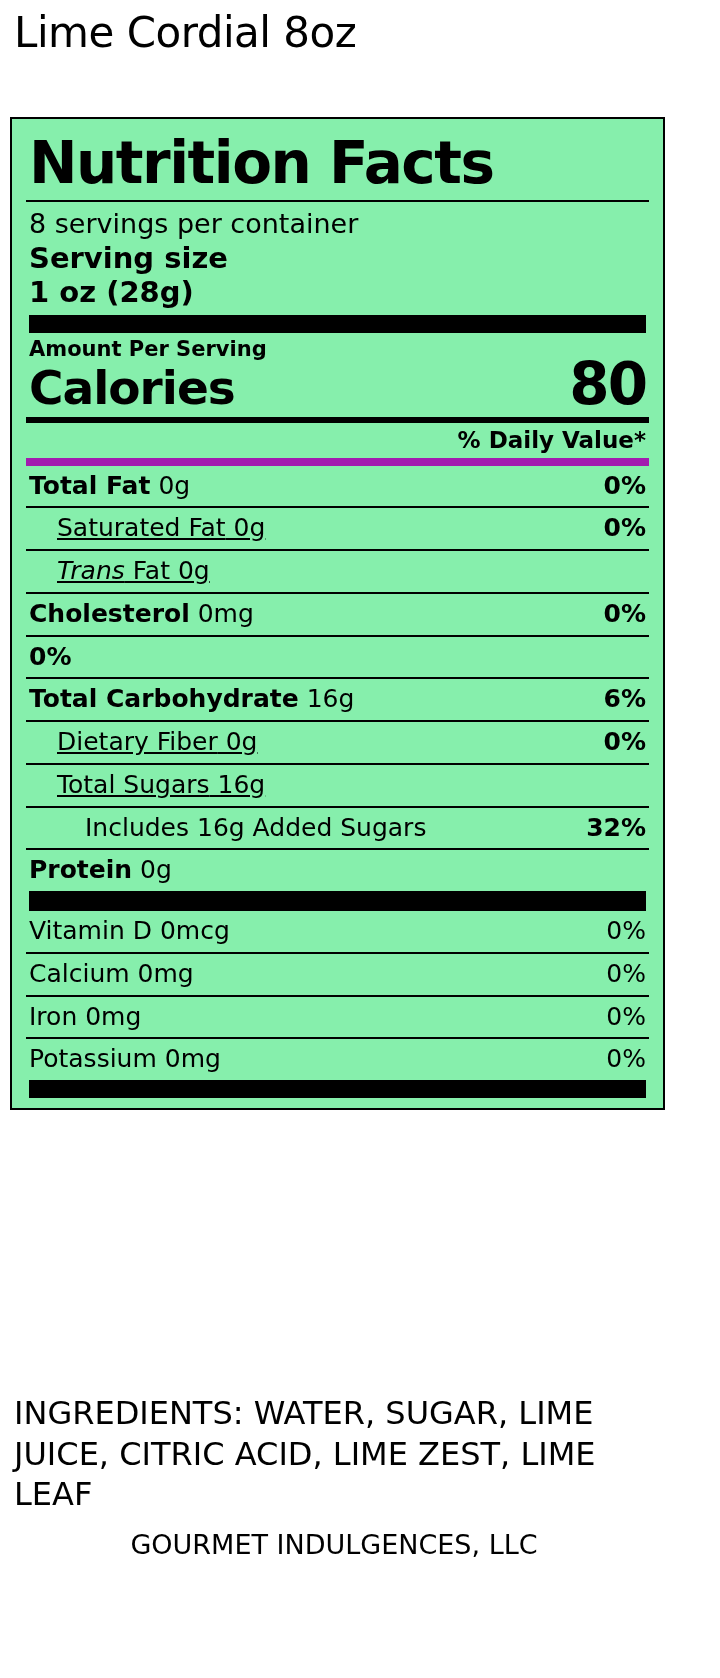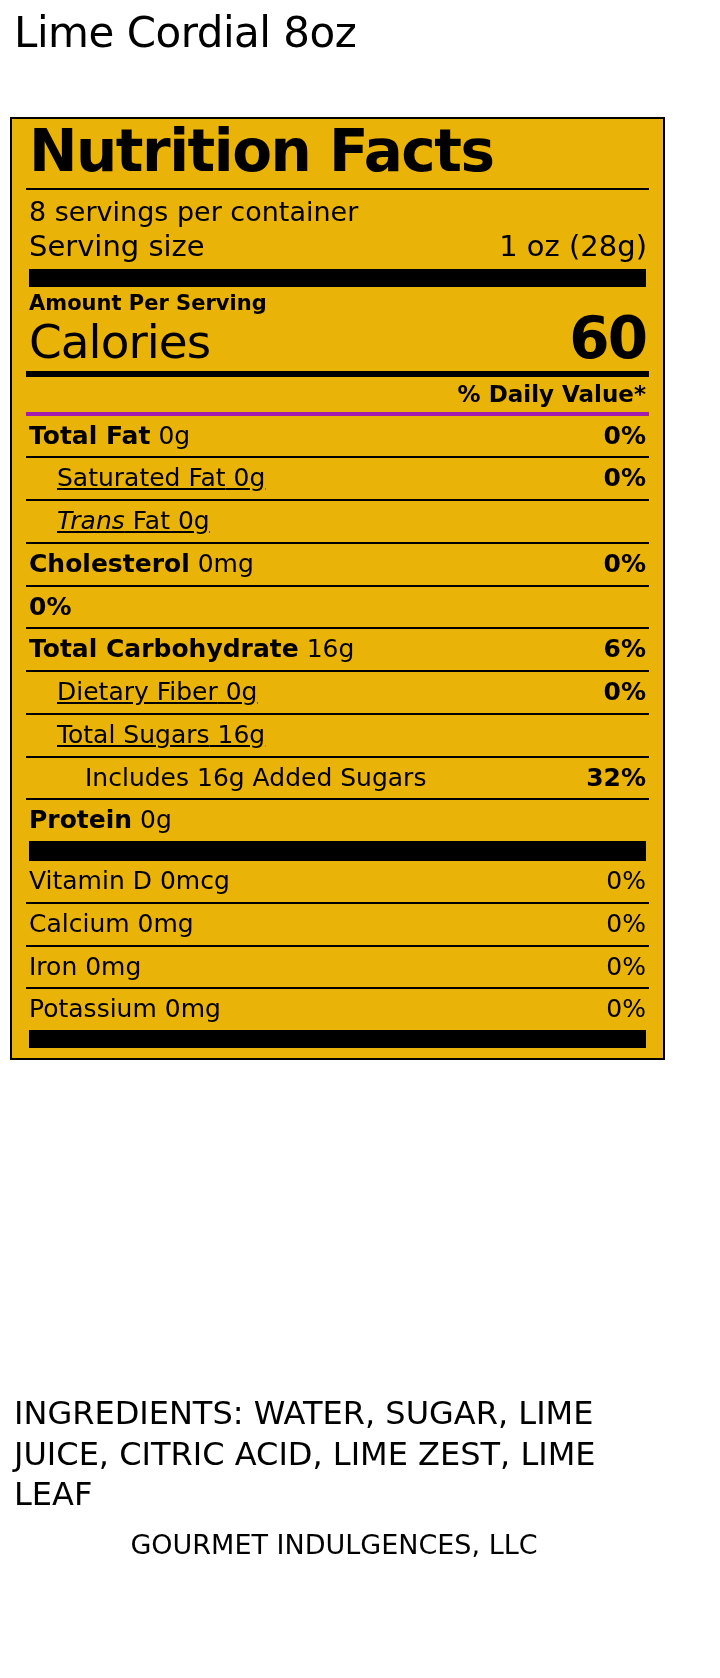--- a/index.html
+++ b/index.html
@@ -31,22 +31,22 @@
     font-weight: 400;
     letter-spacing: -0.5px;
   }
   .nf-panel {
     position: absolute;
     left: 10px;
     top: 117px;
     width: 655px;
     box-sizing: border-box;
     border: 2px solid #000;
-    background: #eab308;
-    padding: 0 14px 10px 14px;
+    background: #86efac;
+    padding: 12px 14px 10px 14px;
   }
   .nf-title {
     font-size: 58px;
     font-weight: 700;
     letter-spacing: -1.5px;
     line-height: 1.05;
     margin: 2px 0 6px 3px;
   }
   .rule-thin { border-bottom: 2px solid #000; }
   .rule-med  { border-bottom: 6px solid #000; }
@@ -54,37 +54,38 @@
   .servings {
     font-size: 27px;
     margin: 5px 0 0 3px;
     line-height: 1.25;
   }
   .serving-row {
     display: flex;
     justify-content: space-between;
     align-items: baseline;
     font-size: 29px;
-    font-weight: 400;
-    margin: 0 2px 6px 3px;
+    font-weight: 700;
+    margin: 0 17px 6px 3px;
+    flex-direction: column;
   }
   .cal-label {
     font-size: 21px;
     font-weight: 700;
     margin: 4px 0 0 3px;
   }
   .cal-row {
     display: flex;
     justify-content: space-between;
     align-items: baseline;
     margin: -6px 3px 2px 3px;
   }
   .cal-word {
     font-size: 47px;
-    font-weight: 400;
+    font-weight: 700;
     letter-spacing: -1px;
   }
   .cal-value {
     font-size: 58px;
     font-weight: 700;
     letter-spacing: -2px;
     line-height: 1;
   }
   .dv-head {
     text-align: right;
@@ -94,21 +95,21 @@
   }
   .nut-row {
     display: flex;
     justify-content: space-between;
     align-items: baseline;
     font-size: 25px;
     padding: 6px 3px 6px 3px;
     border-top: 2px solid #000;
     line-height: 1.15;
   }
-  .nut-row.first { border-top: 4px solid #a21caf; }
+  .nut-row.first { border-top: 8px solid #a21caf; }
   .nut-row .name b { font-weight: 700; }
   .nut-row .dv { font-weight: 700; }
   .indent1 { padding-left: 28px; text-decoration: underline; }
   .indent2 { padding-left: 56px; }
   .italic { font-style: italic; }
 
   .black-bar {
     background: #000;
     height: 18px;
     margin: 0 3px;
@@ -158,21 +159,21 @@
       <span>Serving size</span>
       <span>1 oz (28g)</span>
     </div>
 
     <div class="black-bar"></div>
 
     <div class="cal-label">Amount Per Serving</div>
 
     <div class="cal-row">
       <span class="cal-word">Calories</span>
-      <span class="cal-value">60</span>
+      <span class="cal-value">80</span>
     </div>
 
     <div class="rule-med"></div>
 
     <div class="dv-head">% Daily Value*</div>
 
     <div id="nutrient-rows">
         <div class="nut-row first">
           <span class="name"><b>Total Fat</b><span> 0g</span></span>
           <span class="dv">0%</span>

